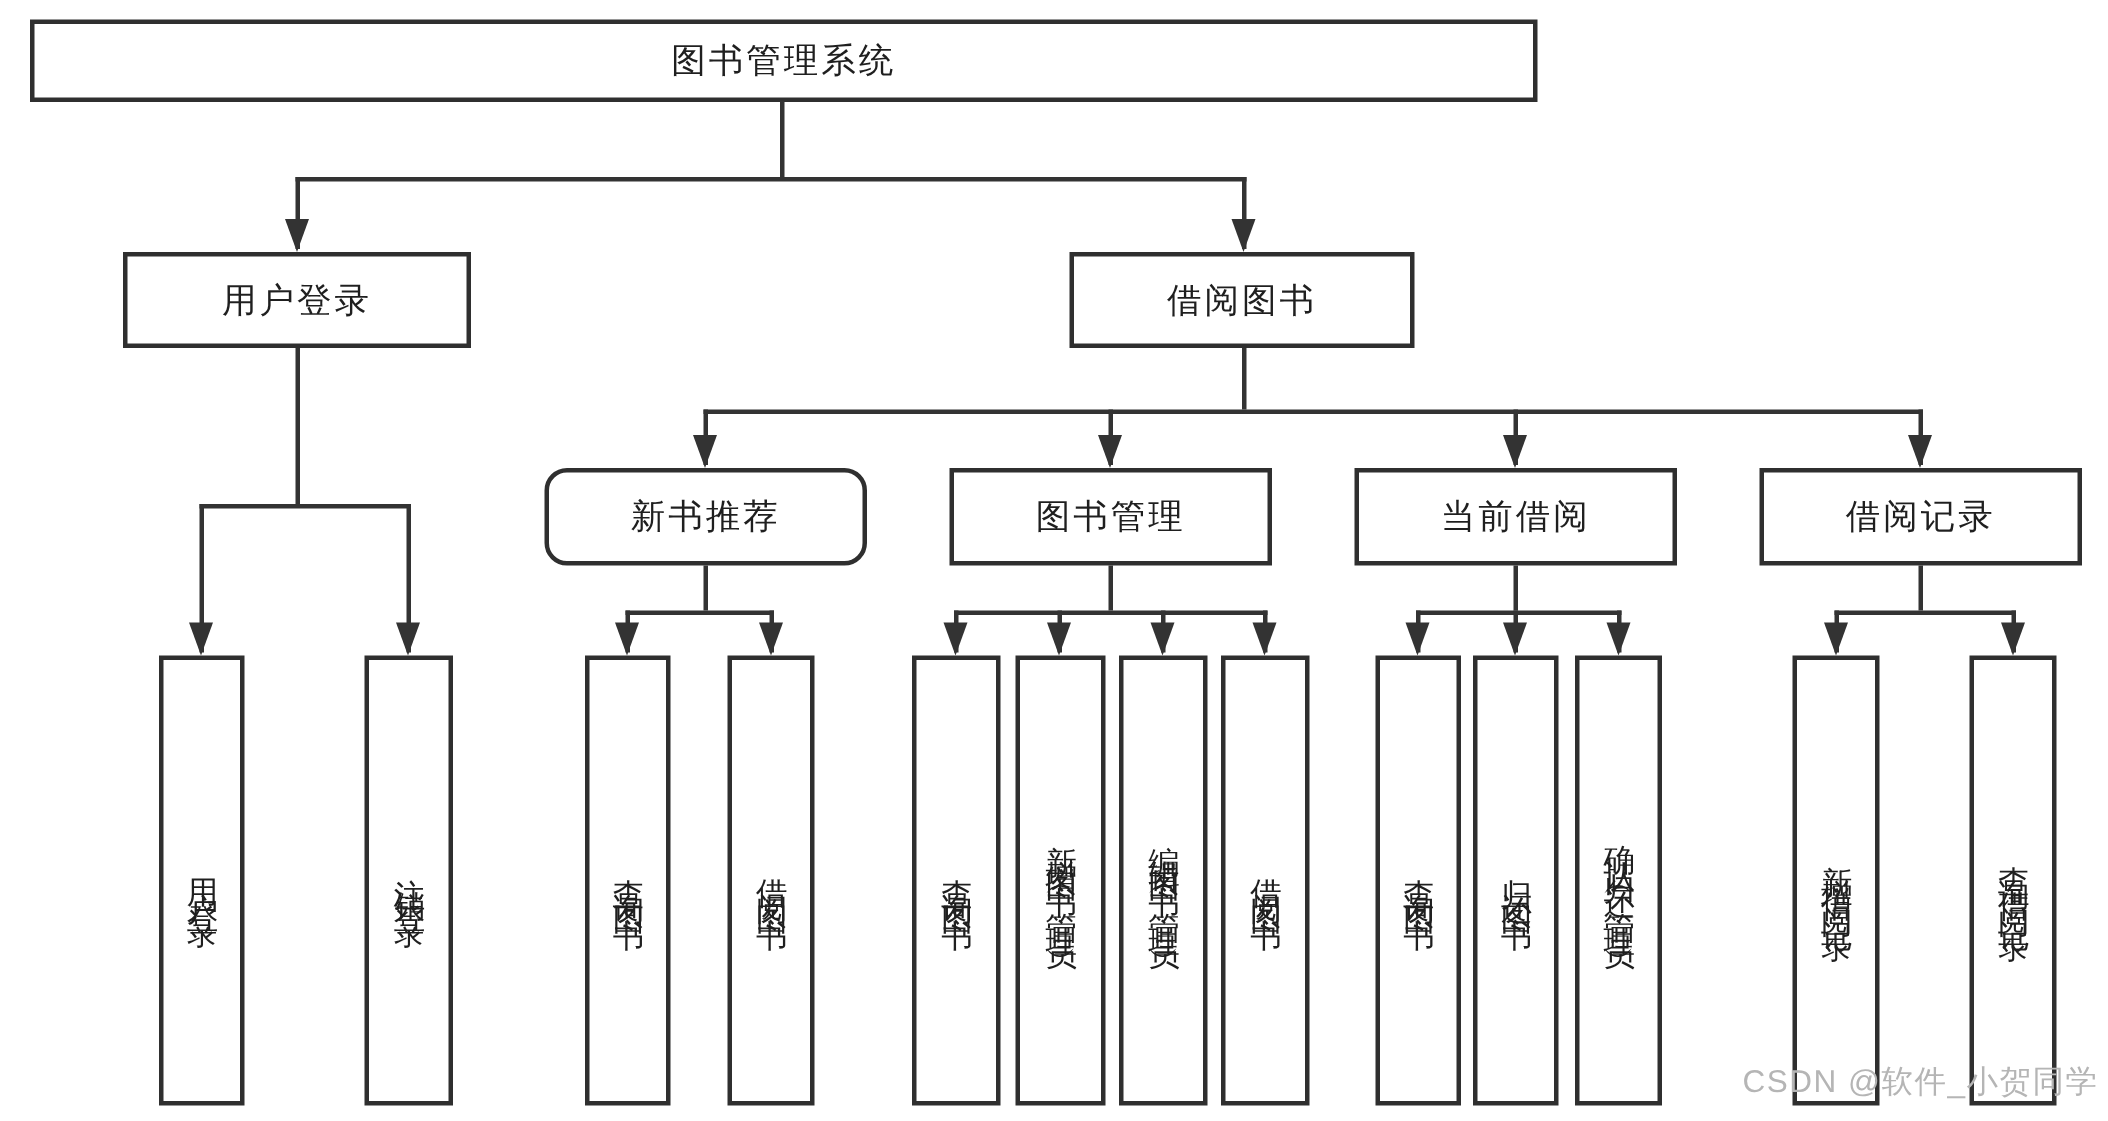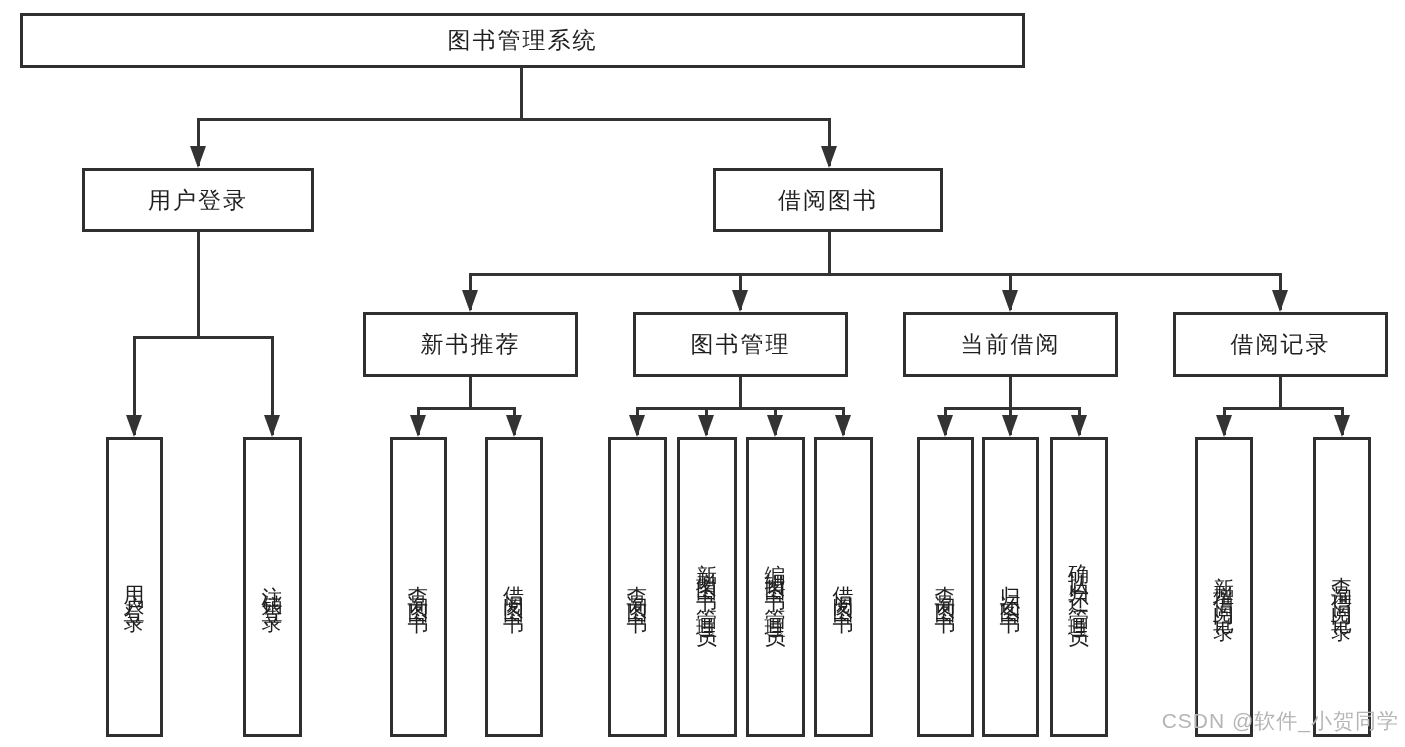--- a/index.html
+++ b/index.html
@@ -38,21 +38,21 @@
     <span class="hlabel">图书管理系统</span>
   </div>
 
   <div class="box" style="left:82px;top:168px;width:232px;height:64px;">
     <span class="hlabel">用户登录</span>
   </div>
   <div class="box" style="left:713px;top:168px;width:230px;height:64px;">
     <span class="hlabel">借阅图书</span>
   </div>
 
-  <div class="box" style="left:363px;top:312px;width:215px;height:65px;">
+  <div class="box" style="left:363px;top:312px;width:215px;height:65px;border-radius:15px;">
     <span class="hlabel">新书推荐</span>
   </div>
   <div class="box" style="left:633px;top:312px;width:215px;height:65px;">
     <span class="hlabel">图书管理</span>
   </div>
   <div class="box" style="left:1173px;top:312px;width:215px;height:65px;">
     <span class="hlabel">借阅记录</span>
   </div>
   <div class="box" style="left:903px;top:312px;width:215px;height:65px;">
     <span class="hlabel">当前借阅</span>

